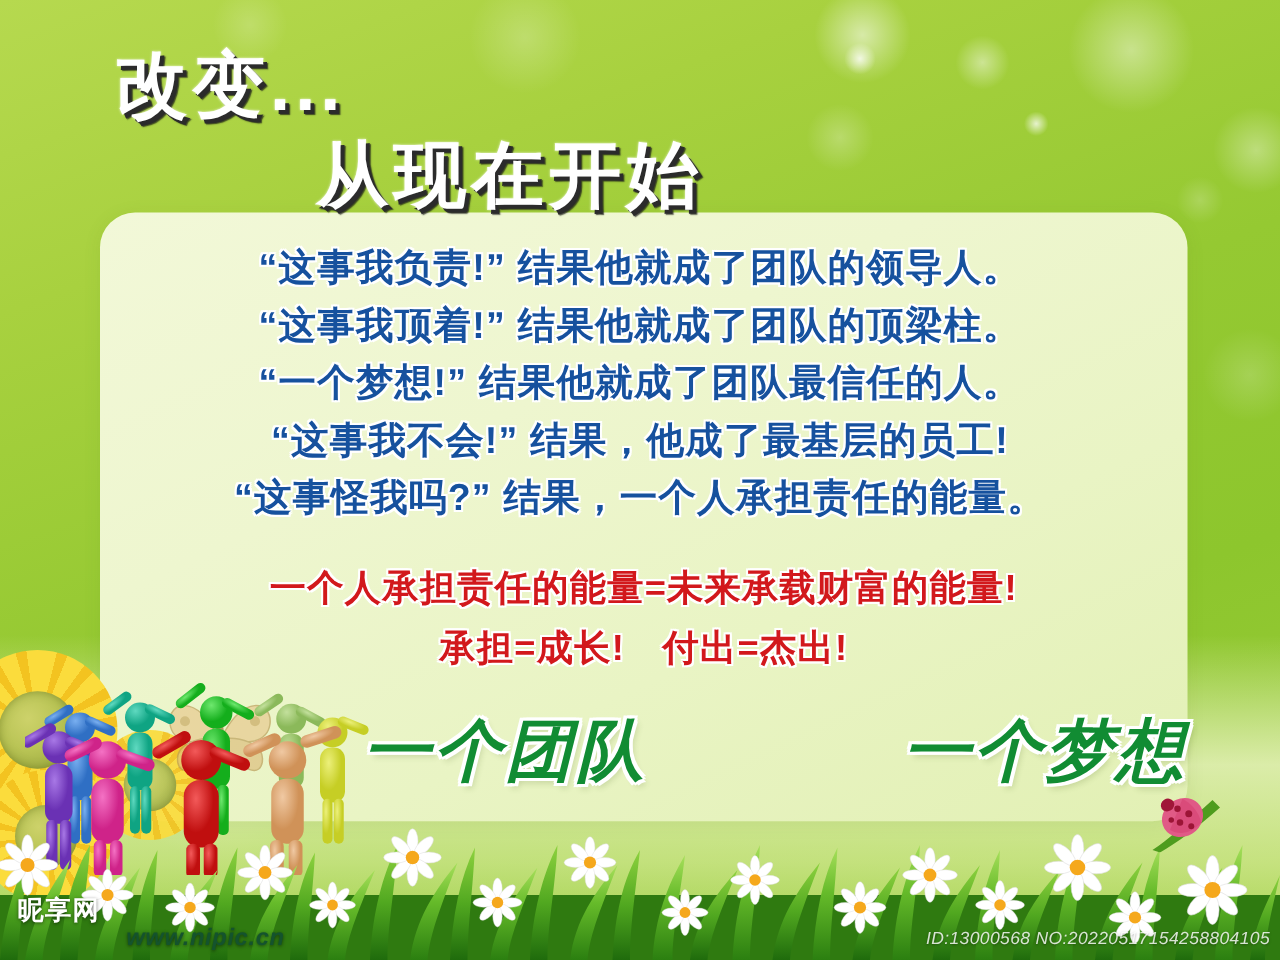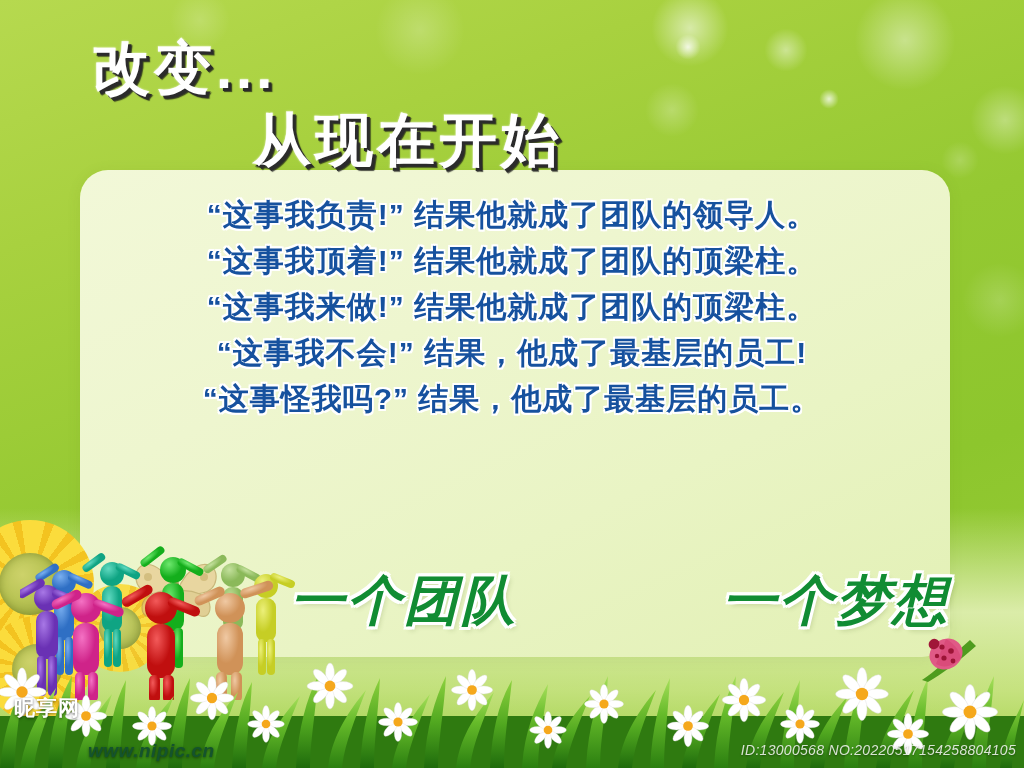--- a/index.html
+++ b/index.html
@@ -187,21 +187,21 @@
     height: 130px;
   }
 
   
   .ladybug { position: absolute; left: 920px; top: 630px; width: 58px; height: 52px; }
 
   
   .wm {
     position: absolute;
     left: 14px; bottom: 6px;
-    display: flex; align-items: flex-start; gap: 8px;
+    display: flex; align-items: center; gap: 21px;
   }
   .wm-logo {
     color: #ffffff;
     font-size: 21px;
     font-weight: 700;
     letter-spacing: 1px;
     text-shadow: 0 1px 3px rgba(0,0,0,.55);
   }
   .wm-url {
     color: #14532d;
@@ -235,25 +235,29 @@
   <div class="panel"></div>
 
   <div class="headline">
     <div class="line l1">改变...</div>
     <div class="line l2">从现在开始</div>
   </div>
 
   <div class="quotes">
     <div class="q">“这事我负责!” 结果他就成了团队的领导人。</div>
     <div class="q">“这事我顶着!” 结果他就成了团队的顶梁柱。</div>
-    <div class="q">“这事我来做!” 结果他就成了团队的顶梁柱。</div>
+    <div class="q">“一个梦想!” 结果他就成了团队最信任的人。</div>
     <div class="q">“这事我不会!” 结果，他成了最基层的员工!</div>
-    <div class="q">“这事怪我吗?” 结果，他成了最基层的员工。</div>
+    <div class="q">“这事怪我吗?” 结果，一个人承担责任的能量。</div>
   </div>
 
+  <div class="reds">
+    <div class="r">一个人承担责任的能量=未来承载财富的能量!</div>
+    <div class="r">承担=成长!　付出=杰出!</div>
+  </div>
 
   <div class="slogan">
     <div class="s">一个团队</div>
     <div class="s">一个梦想</div>
   </div>
 
   <div class="sunflowers">
     <div class="sf sf1">
       <div class="petals"></div>
       <div class="core"></div>

